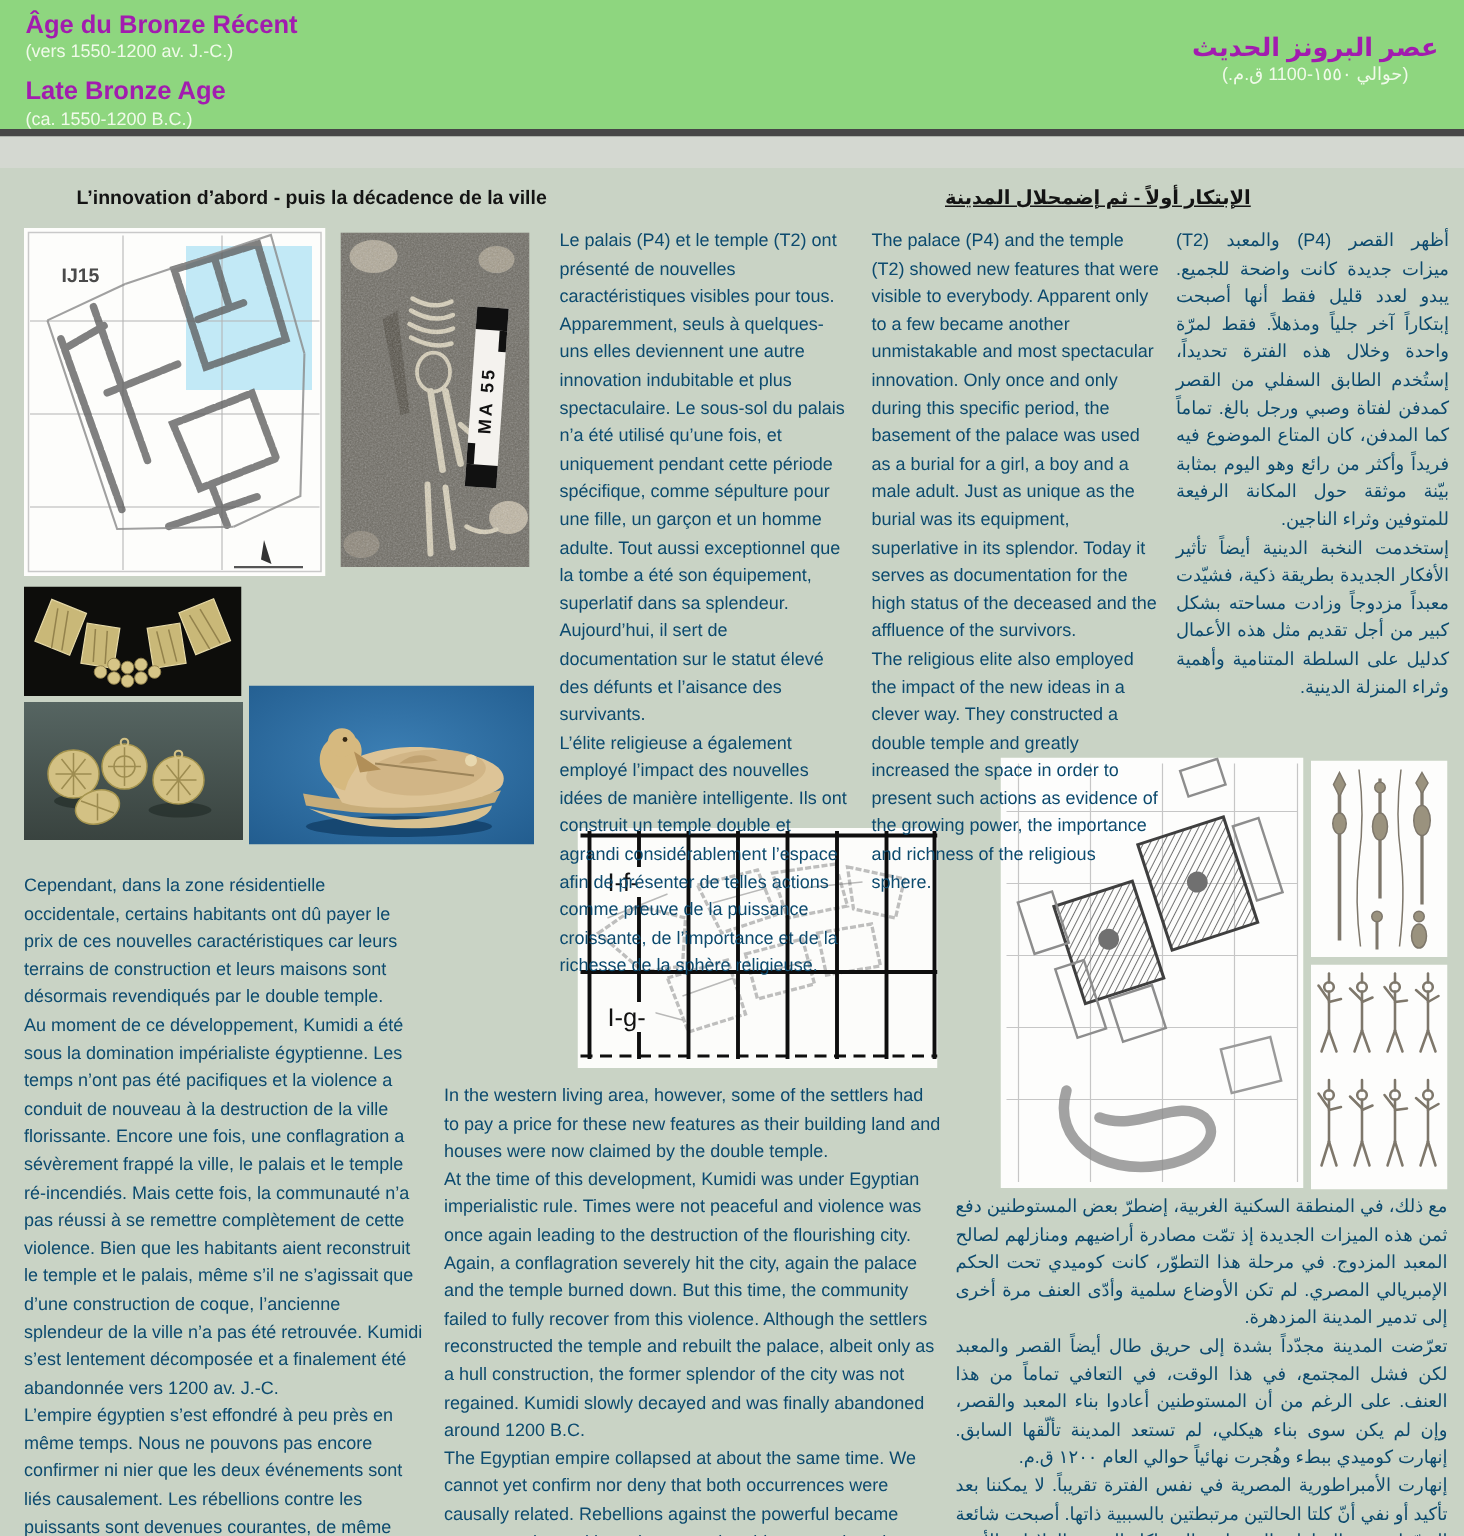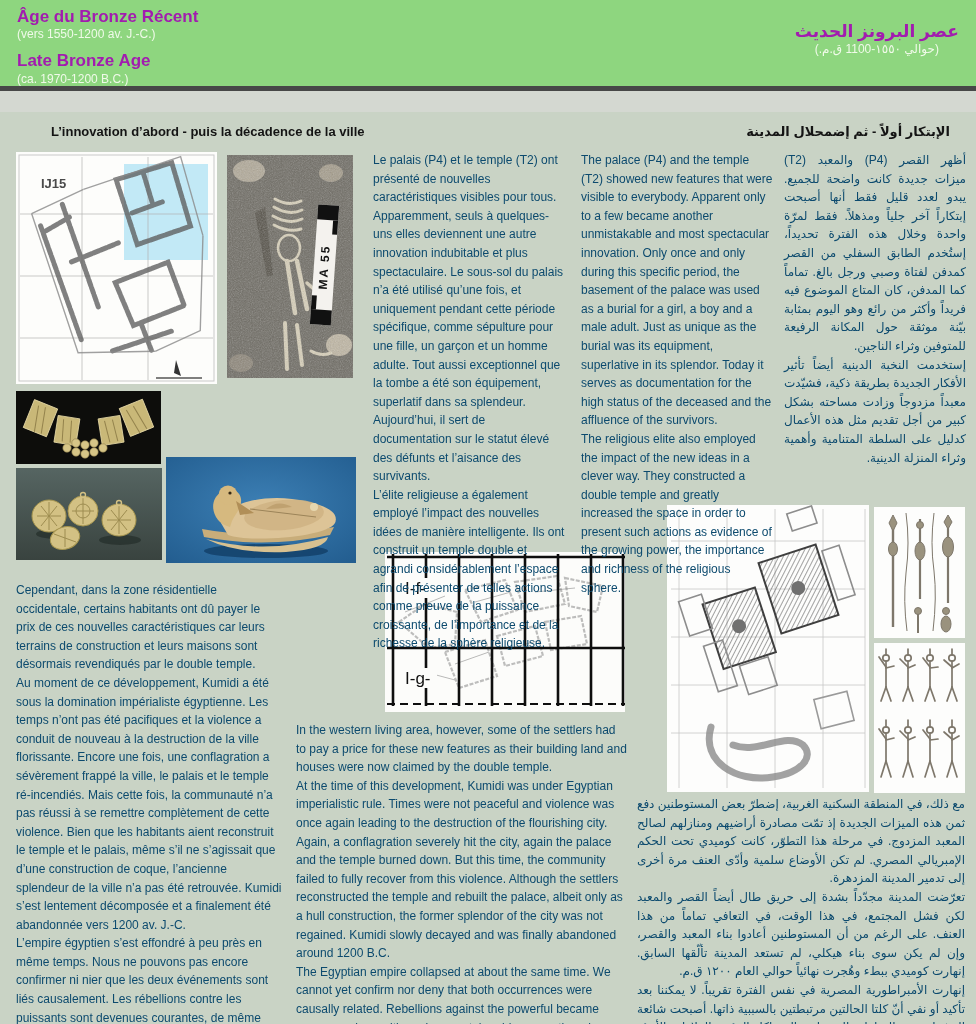--- a/index.html
+++ b/index.html
@@ -32,32 +32,32 @@
 <body>
 
 <div id="panel">
 
   <div class="header">
     <div class="h-left">
       <div class="h-title">Âge du Bronze Récent</div>
       <div class="h-sub">(vers 1550-1200 av. J.-C.)</div>
       <div class="h-gap"></div>
       <div class="h-title">Late Bronze Age</div>
-      <div class="h-sub">(ca. 1970-1200 B.C.)</div>
+      <div class="h-sub">(ca. 1550-1200 B.C.)</div>
     </div>
     <div class="h-right">
       <div class="h-title">عصر البرونز الحديث</div>
       <div class="h-sub">(حوالي ١٥٥٠-1100 ق.م.)</div>
     </div>
   </div>
   <div class="header-shadow"></div>
   <div class="header-band"></div>
 
   <div class="col-heading" style="left:16px;top:124px;width:340px;">L’innovation d’abord - puis la décadence de la ville</div>
-  <div class="col-heading rtl" style="right:26px;top:124px;width:320px;text-align:right;">الإبتكار أولاً - ثم إضمحلال المدينة</div>
+  <div class="col-heading rtl" style="right:26px;top:124px;width:320px;text-align:left;text-decoration:underline;">الإبتكار أولاً - ثم إضمحلال المدينة</div>
 
   <svg class="fig" style="left:16px;top:152px;" width="201" height="232" viewBox="0 0 201 232">
     <rect x="0" y="0" width="201" height="232" fill="#fdfdfb"></rect>
     <rect x="3" y="3" width="195" height="226" fill="none" stroke="#c9c9c9" stroke-width="1"></rect>
     <rect x="108" y="12" width="84" height="96" fill="#c2e9f6"></rect>
     <g stroke="#b3b3b3" stroke-width="0.7">
       <line x1="66" y1="5" x2="66" y2="228"></line>
         <line x1="132" y1="5" x2="132" y2="228"></line>
       <line x1="4" y1="62" x2="197" y2="62"></line>
         <line x1="4" y1="124" x2="197" y2="124"></line>

